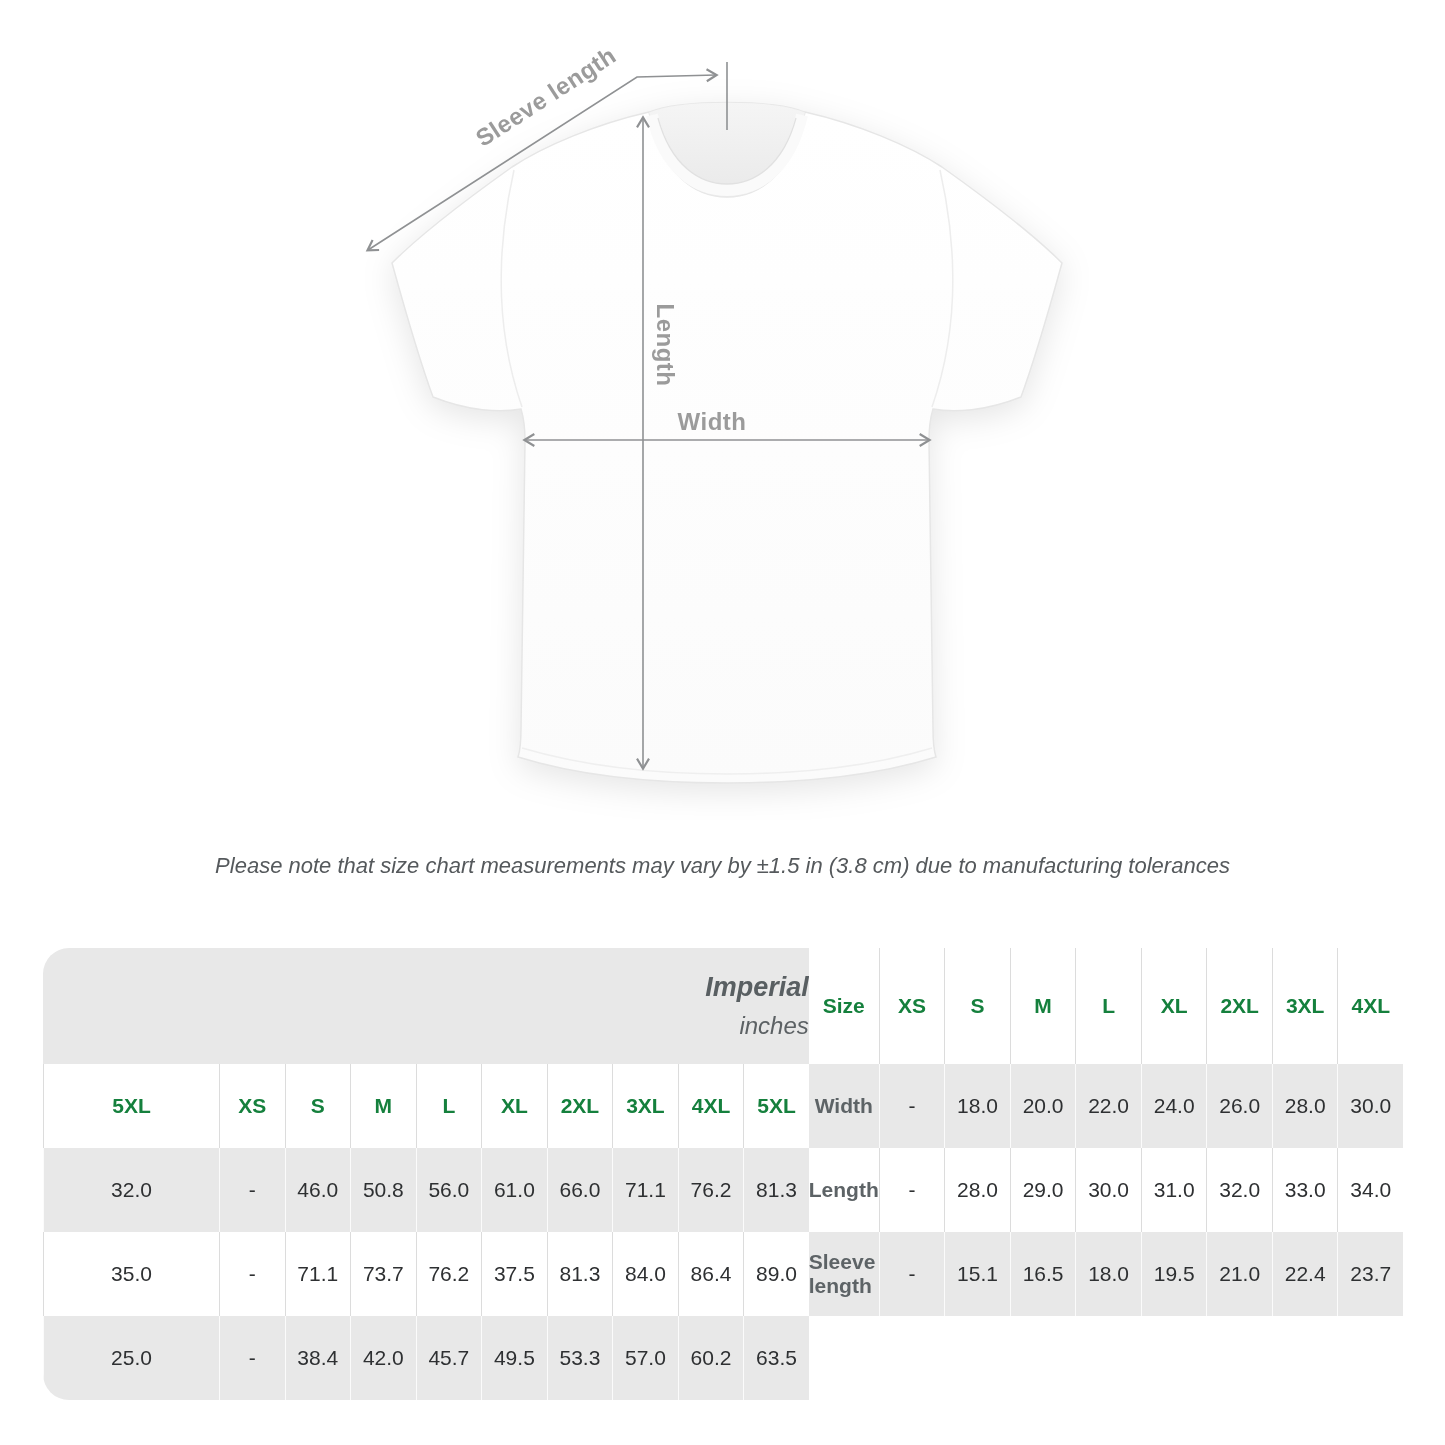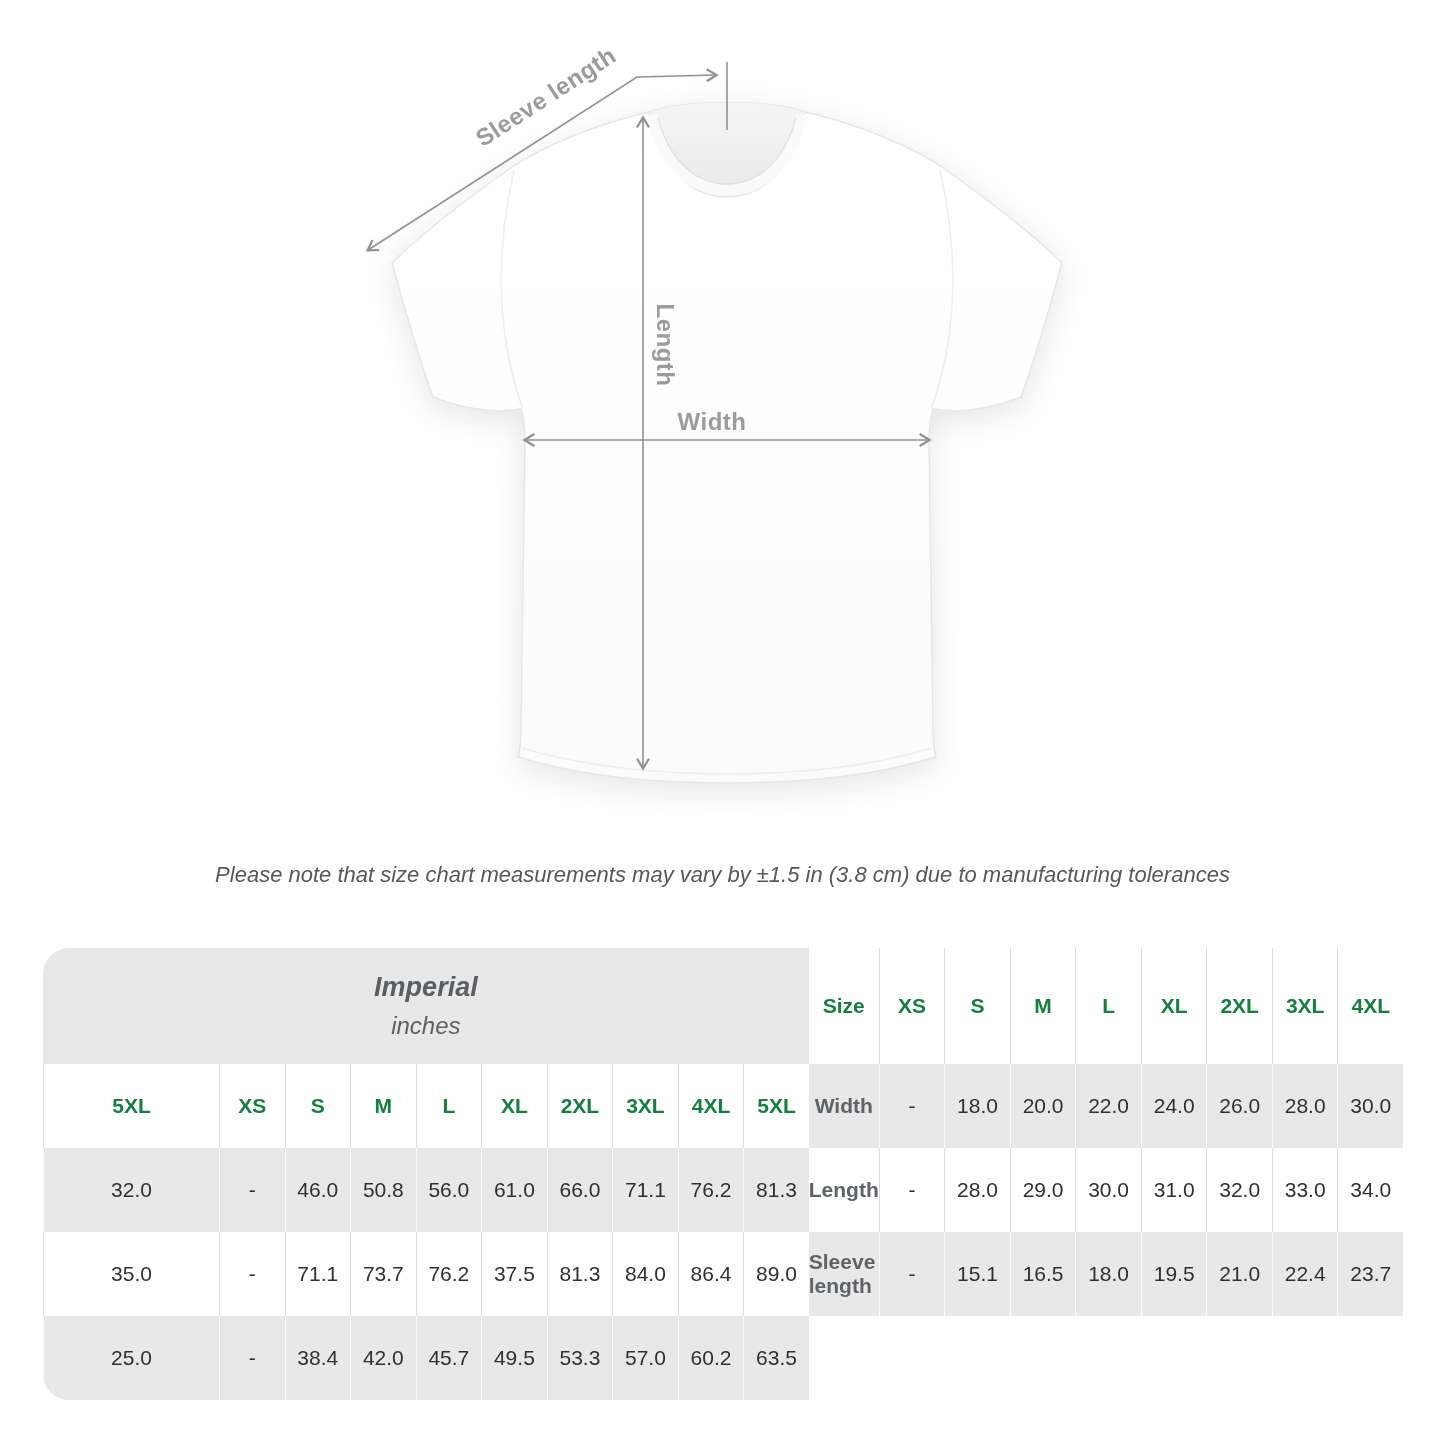--- a/index.html
+++ b/index.html
@@ -13,31 +13,31 @@
   .ann-label{
     position:absolute;font-weight:bold;color:#9b9b9b;font-size:24px;
     letter-spacing:.5px;white-space:nowrap;
   }
   .sleeve-label{left:546px;top:97px;transform:translate(-50%,-50%) rotate(-33deg);}
   .length-label{left:665px;top:345px;transform:translate(-50%,-50%) rotate(90deg);}
   .width-label{left:712px;top:422px;transform:translate(-50%,-50%);}
   
   .title-block{position:absolute;left:0;top:843px;width:1445px;text-align:center;}
   .page-title{font-size:38px;font-weight:bold;color:#333436;margin:0;}
-  .page-subtitle{font-size:22px;font-style:italic;color:#55595c;margin:19px 0 0 0;}
+  .page-subtitle{font-size:22px;font-style:italic;color:#55595c;margin:10px 0 0 0;}
   
   .size-table{
     position:absolute;left:43px;top:948px;width:1360px;height:452px;
     display:grid;
     grid-template-columns:176px repeat(18, 1fr);
     grid-template-rows:116px 84px 84px 84px 84px;
     border-radius:26px;overflow:hidden;background:#ffffff;
   }
   .band{
-    background:#e8e8e8;display:flex;flex-direction:column;align-items:center;
+    background:#e8e8e8;display:flex;flex-direction:column;align-items:flex-end;
     justify-content:center;gap:9px;grid-row:1;
   }
   .band-imperial{grid-column:1 / span 10;}
   .band-metric{grid-column:11 / span 9;}
   .band-title{font-size:27px;font-weight:bold;font-style:italic;color:#595f62;}
   .band-sub{font-size:24px;font-style:italic;color:#5c6164;}
   .cell{
     display:flex;align-items:center;justify-content:center;
     background:#ffffff;font-size:21px;color:#2e3032;
   }

